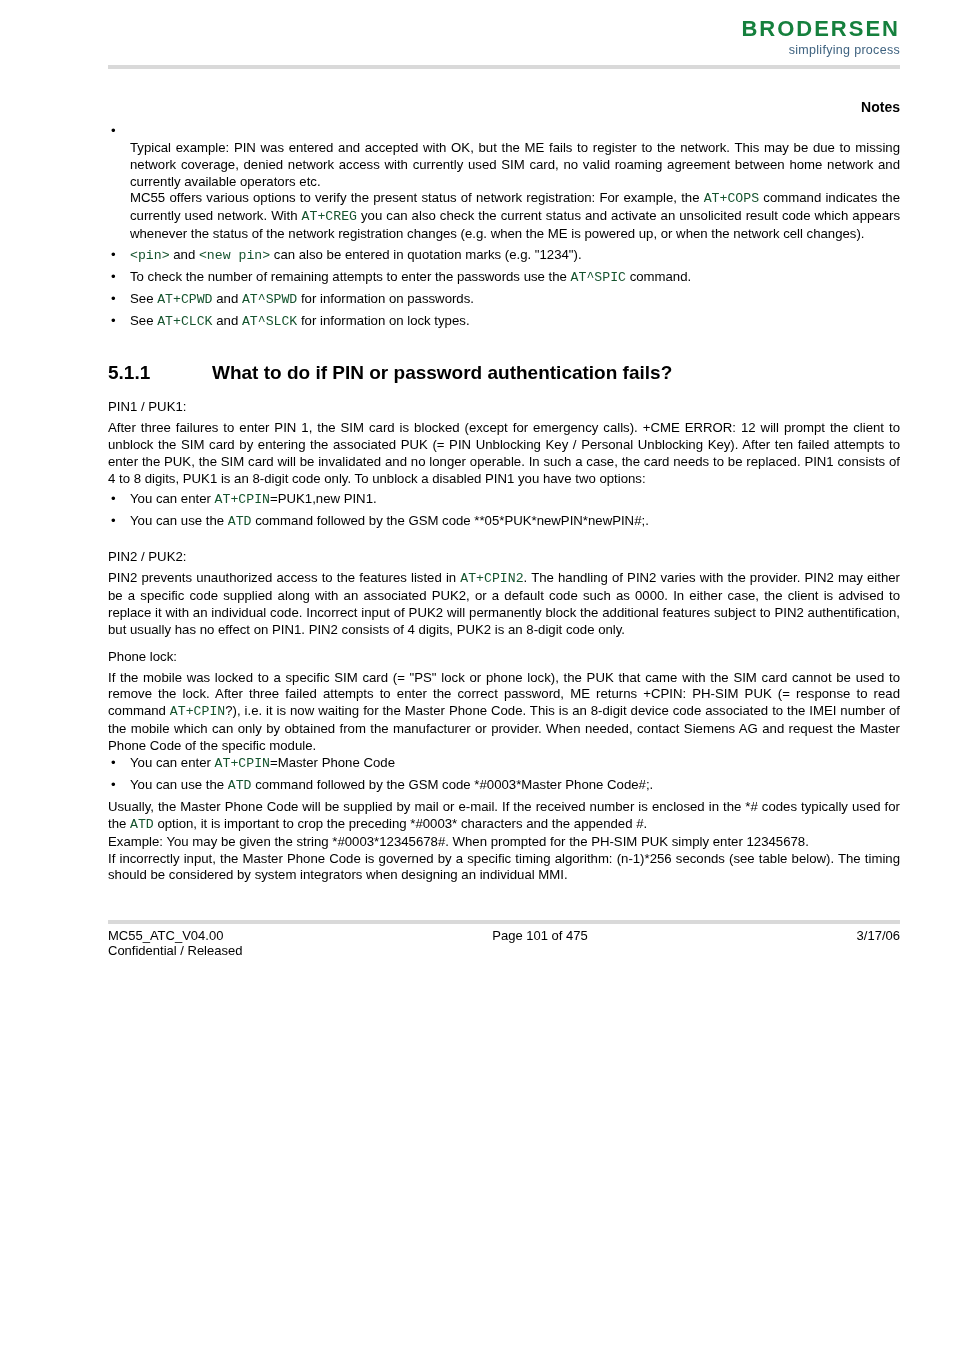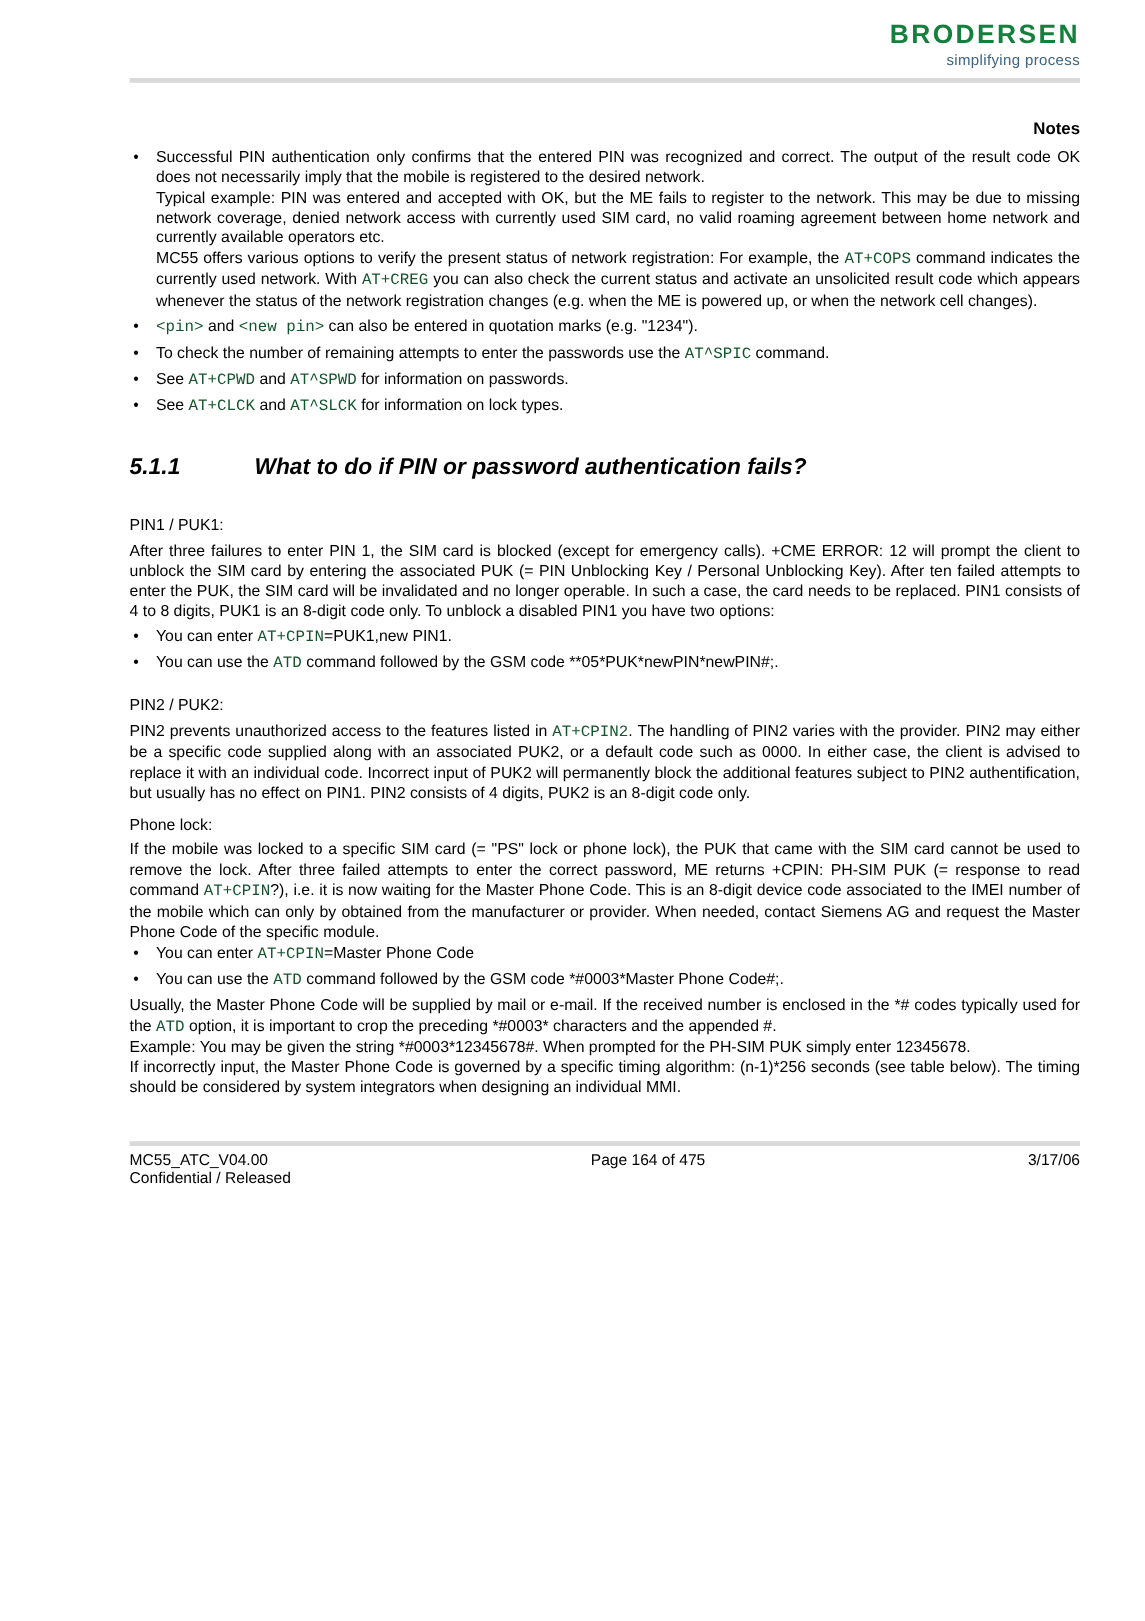--- a/index.html
+++ b/index.html
@@ -9,21 +9,21 @@
   .logo-block { display: flex; flex-direction: column; align-items: flex-end; }
   .logo-text { font-family: "Arial Black", Arial, sans-serif; font-weight: 900; letter-spacing: 2px; font-size: 22px; color: #15803d; line-height: 1; display: flex; gap: 1px; }
   .tagline { font-size: 12.5px; color: #3f6380; margin-top: 3px; letter-spacing: .3px; }
   .hr-top { height: 4px; background: #d9d9d9; margin: 8px 54px 0 108px; }
   .content { padding: 30px 54px 0 108px; font-size: 13.2px; line-height: 1.28; }
   .notes-h { font-weight: bold; font-size: 14px; margin-bottom: 6px; text-align: right; }
   ul.bullets { list-style: none; padding: 0; margin: 0 0 18px 0; }
   ul.bullets > li { position: relative; padding-left: 22px; margin-bottom: 4px; text-align: justify; }
   ul.bullets > li::before { content: "•"; position: absolute; left: 3px; top: 0; }
   .link { color: #14532d; font-family: "Courier New", monospace; font-size: 13.2px; }
-  .sect-h { font-size: 19px; font-weight: bold; margin: 30px 0 28px 0; display: flex; font-style: italic; }
+  .sect-h { font-size: 19px; font-weight: bold; margin: 30px 0 14px 0; display: flex; }
   .sect-num { width: 104px; flex: 0 0 104px; }
   .p-head { margin-top: 10px; }
   .para { text-align: justify; }
   .block { margin-bottom: 4px; }
   .hr-bottom { height: 4px; background: #d9d9d9; margin: 36px 54px 4px 108px; }
   .footer { padding: 0 54px 0 108px; font-size: 13px; display: flex; flex-direction: column; }
   .footer-row { display: flex; justify-content: space-between; }
 </style>
 </head>
 <body>
@@ -35,21 +35,21 @@
       <div class="tagline">simplifying process</div>
     </div>
   </div>
   <div class="hr-top"></div>
 
   <div class="content">
 
     <div class="notes-h">Notes</div>
     <ul class="bullets">
       <li>
-        <span>Successful PIN authentication only confirms that the entered PIN was recognized and correct. The output of the result code OK does not necessarily imply that the mobile is registered to the desired network.</span><br>
+        <br>
         <span>Typical example: PIN was entered and accepted with OK, but the ME fails to register to the network. This may be due to missing network coverage, denied network access with currently used SIM card, no valid roaming agreement between home network and currently available operators etc.</span><br>
         <span>MC55 offers various options to verify the present status of network registration: For example, the </span><span class="link">AT+COPS</span><span> command indicates the currently used network. With </span><span class="link">AT+CREG</span><span> you can also check the current status and activate an unsolicited result code which appears whenever the status of the network registration changes (e.g. when the ME is powered up, or when the network cell changes).</span>
       </li>
       <li>
         <span class="link">&lt;pin&gt;</span><span> and </span><span class="link">&lt;new pin&gt;</span><span> can also be entered in quotation marks (e.g. "1234").</span>
       </li>
       <li>
         <span>To check the number of remaining attempts to enter the passwords use the </span><span class="link">AT^SPIC</span><span> command.</span>
       </li>
       <li>
@@ -98,21 +98,21 @@
     </div>
     <div class="para">Example: You may be given the string *#0003*12345678#. When prompted for the PH-SIM PUK simply enter 12345678.</div>
     <div class="para">If incorrectly input, the Master Phone Code is governed by a specific timing algorithm: (n-1)*256 seconds (see table below). The timing should be considered by system integrators when designing an individual MMI.</div>
 
   </div>
 
   <div class="hr-bottom"></div>
   <div class="footer">
     <div class="footer-row">
       <span>MC55_ATC_V04.00</span>
-      <span>Page 164 of 475</span>
+      <span>Page 101 of 475</span>
       <span>3/17/06</span>
     </div>
     <div class="footer-row">
       <span>Confidential / Released</span>
       <span></span>
         <span></span>
     </div>
   </div>
 </div>
 

